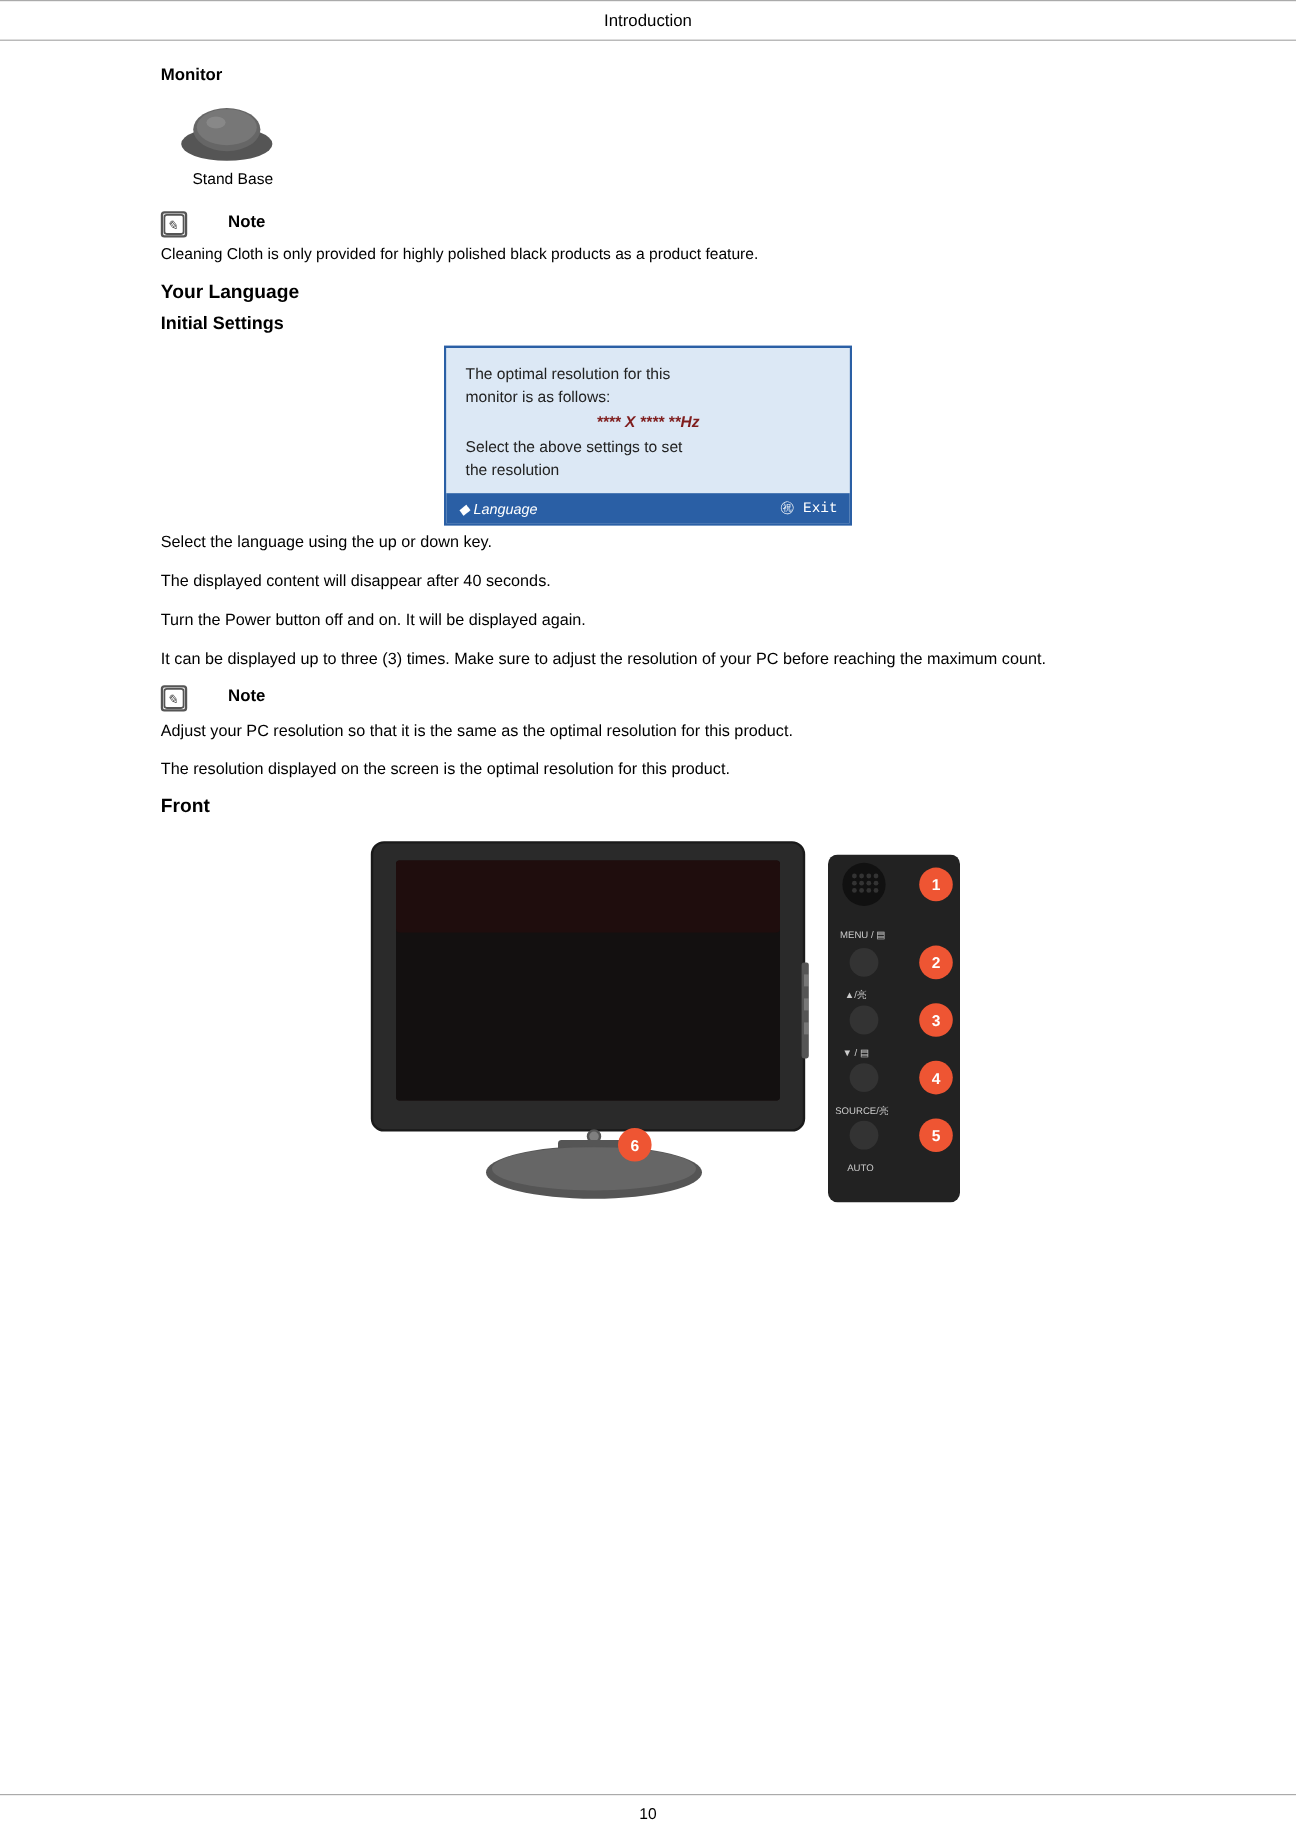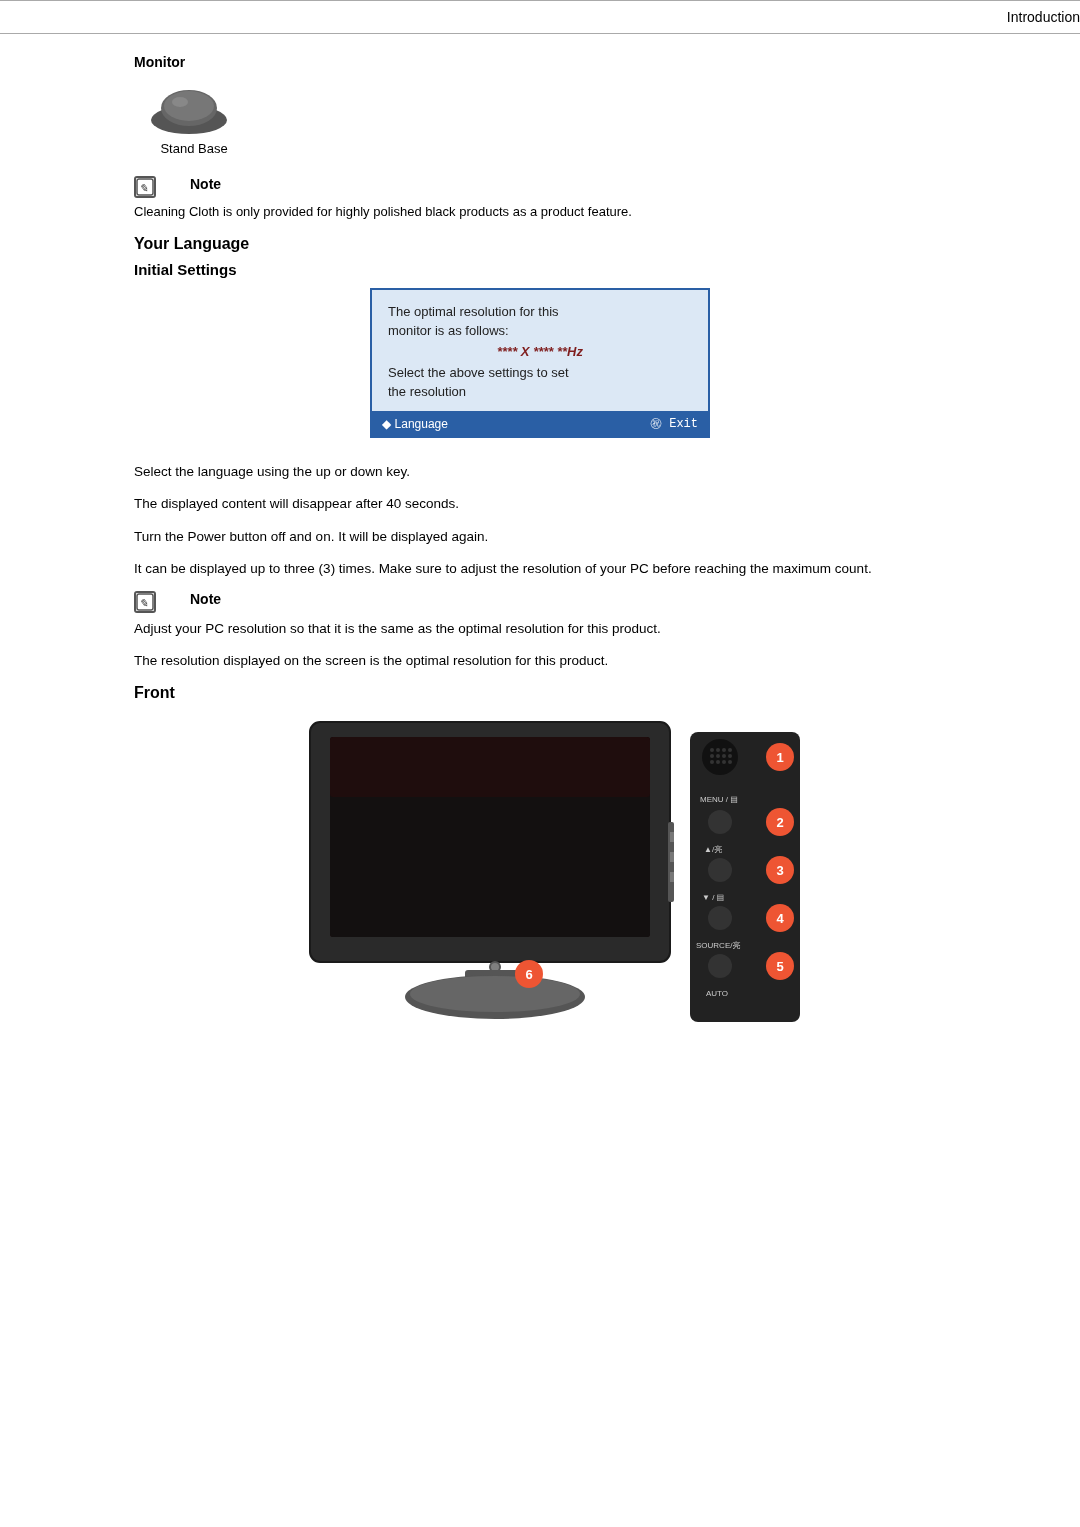--- a/index.html
+++ b/index.html
@@ -17,21 +17,21 @@
       width: 1080px;
       min-height: 1527px;
       padding: 0;
       position: relative;
     }
 
     
     .header {
       border-top: 1px solid #aaa;
       border-bottom: 1px solid #aaa;
-      text-align: right;
+      text-align: center;
       padding: 8px 0;
       margin-bottom: 20px;
     }
 
     
     .content {
       padding: 0 134px;
     }
 
     
@@ -105,21 +105,21 @@
       font-size: 15px;
       margin-bottom: 10px;
       margin-top: 6px;
     }
 
     
     .settings-dialog {
       border: 2px solid #2a5fa5;
       background: #e8f0f8;
       width: 340px;
-      margin: 0 auto 24px auto;
+      margin: 0 auto 4px auto;
       padding: 0;
       font-size: 13px;
     }
 
     .settings-dialog-body {
       padding: 14px 16px 8px 16px;
       background: #dce8f5;
     }
 
     .settings-dialog-body p {
@@ -140,20 +140,21 @@
       align-items: center;
       padding: 4px 10px;
       color: #fff;
       font-size: 12px;
     }
 
     .footer-lang {
       display: flex;
       align-items: center;
       gap: 4px;
+      font-style: italic;
     }
 
     .footer-exit {
       display: flex;
       align-items: center;
       gap: 4px;
       font-family: Liberation Mono, monospace;
     }
 
     
@@ -355,14 +356,17 @@
             <circle cx="15" cy="15" r="14" fill="#e53"></circle>
             <text x="15" y="20" text-anchor="middle" font-size="13" font-weight="bold" fill="white">6</text>
           </svg>
         </div>
 
       </div>
     </div>
 
   </div>
 
+  <div class="page-footer">
+    <span>10</span>
+  </div>
 
 </div>
 
 </body></html>

